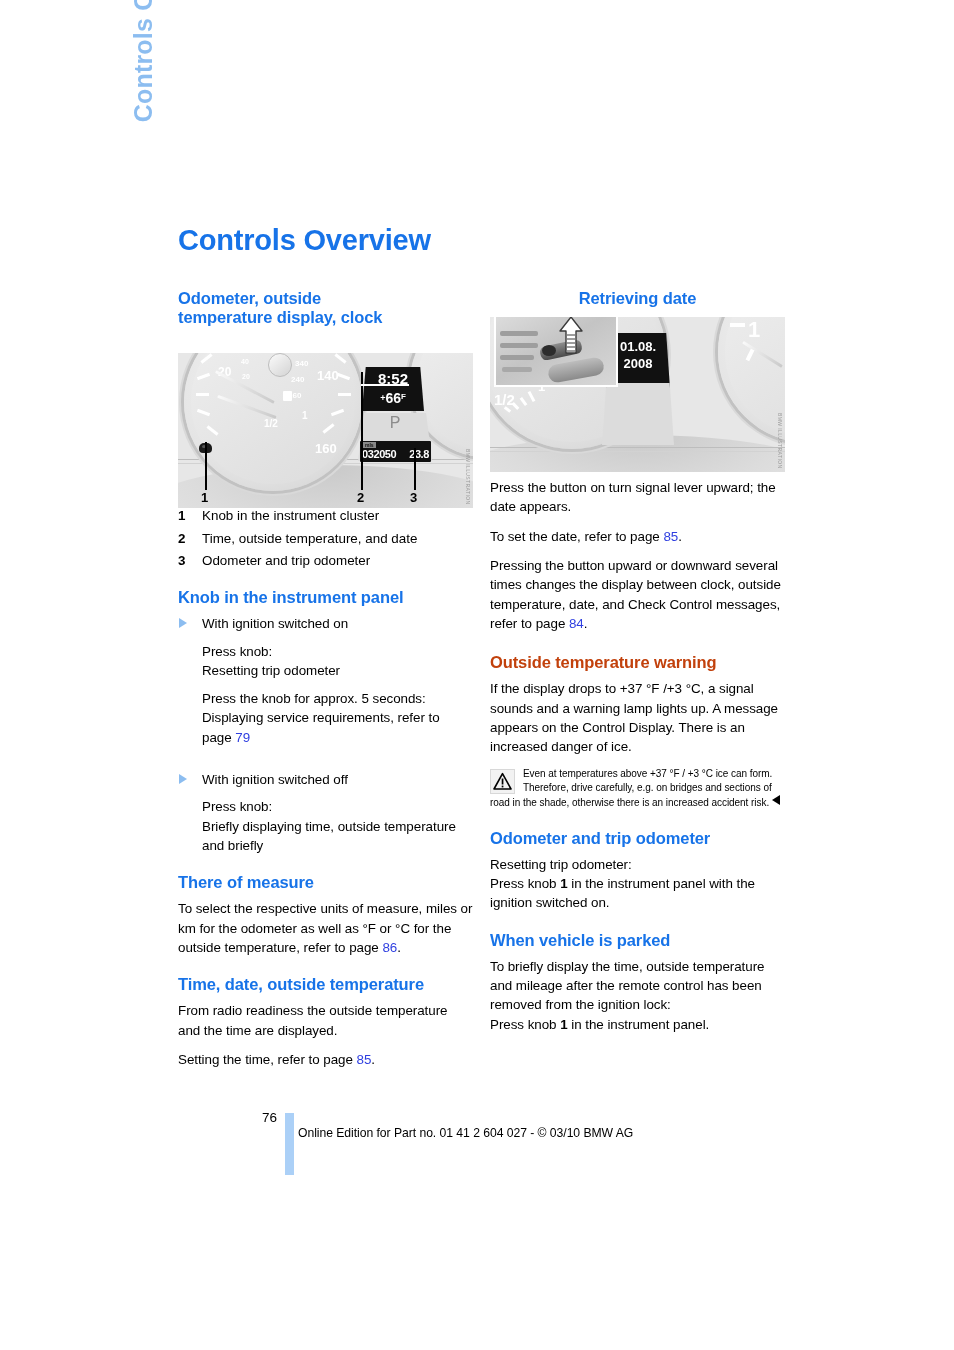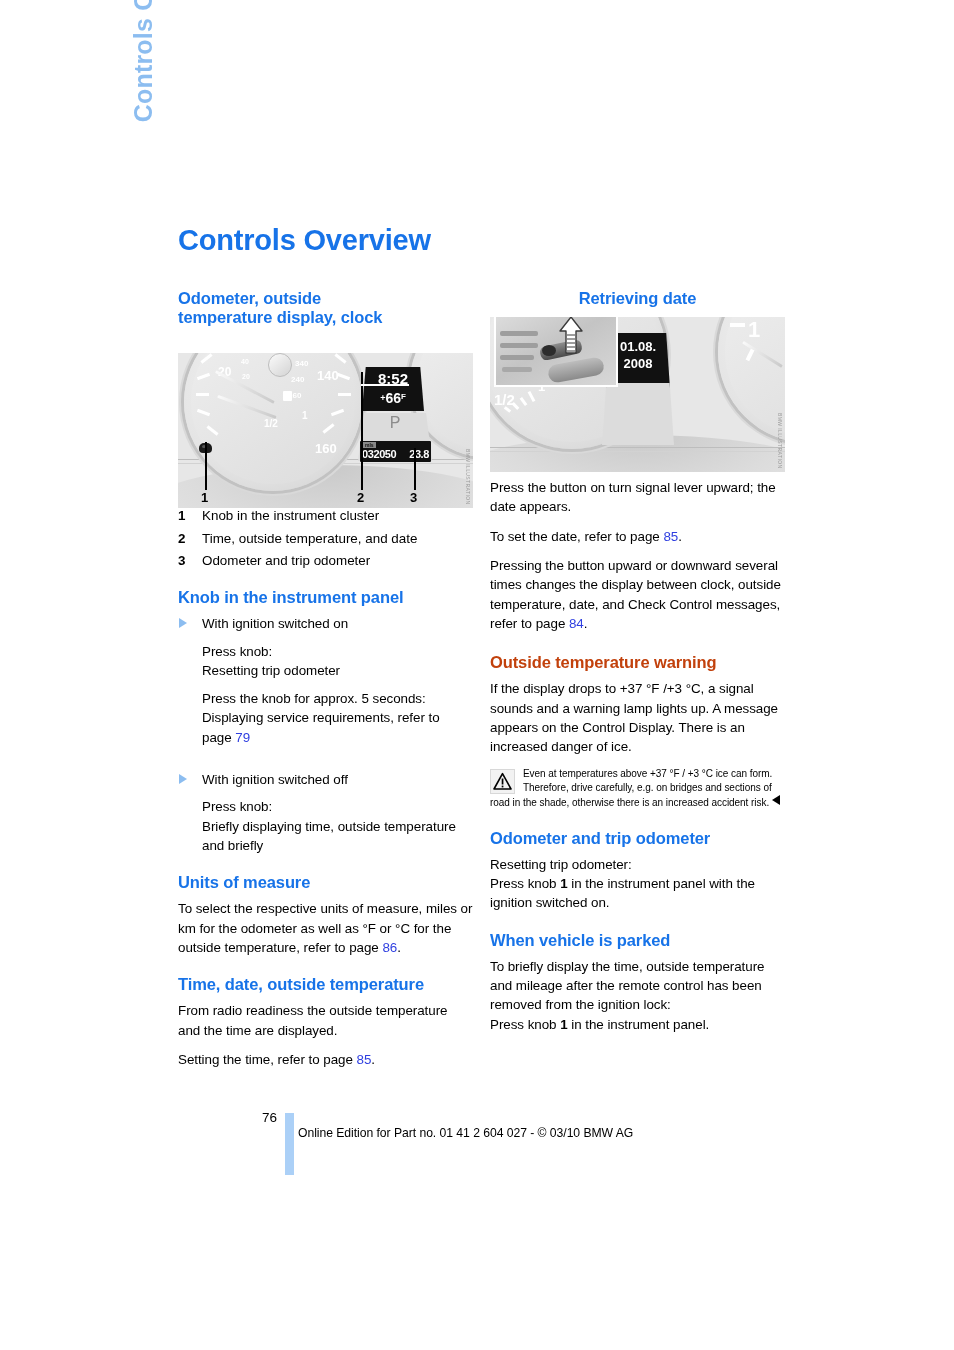--- a/index.html
+++ b/index.html
@@ -277,21 +277,21 @@
               <span>Press knob:</span><br>
               <span>Briefly displaying time, outside temperature</span><br>
               <span>and briefly</span>
             </p>
           </div>
         </li>
       </ul>
     </div>
 
     <div class="sec" style="margin-top:18px;">
-      <h2 class="sub">Units of measure</h2>
+      <h2 class="sub">There of measure</h2>
       <p><span>To select the respective units of measure, miles or km for the odometer as well as °F or °C for the outside temperature, refer to page </span><span class="lnk">86</span><span>.</span></p>
     </div>
 
     <div class="sec" style="margin-top:18px;">
       <h2 class="sub">Time, date, outside temperature</h2>
       <p>From radio readiness the outside temperature and the time are displayed.</p>
       <p class="last"><span>Setting the time, refer to page </span><span class="lnk">85</span><span>.</span></p>
     </div>
 
   </div>

